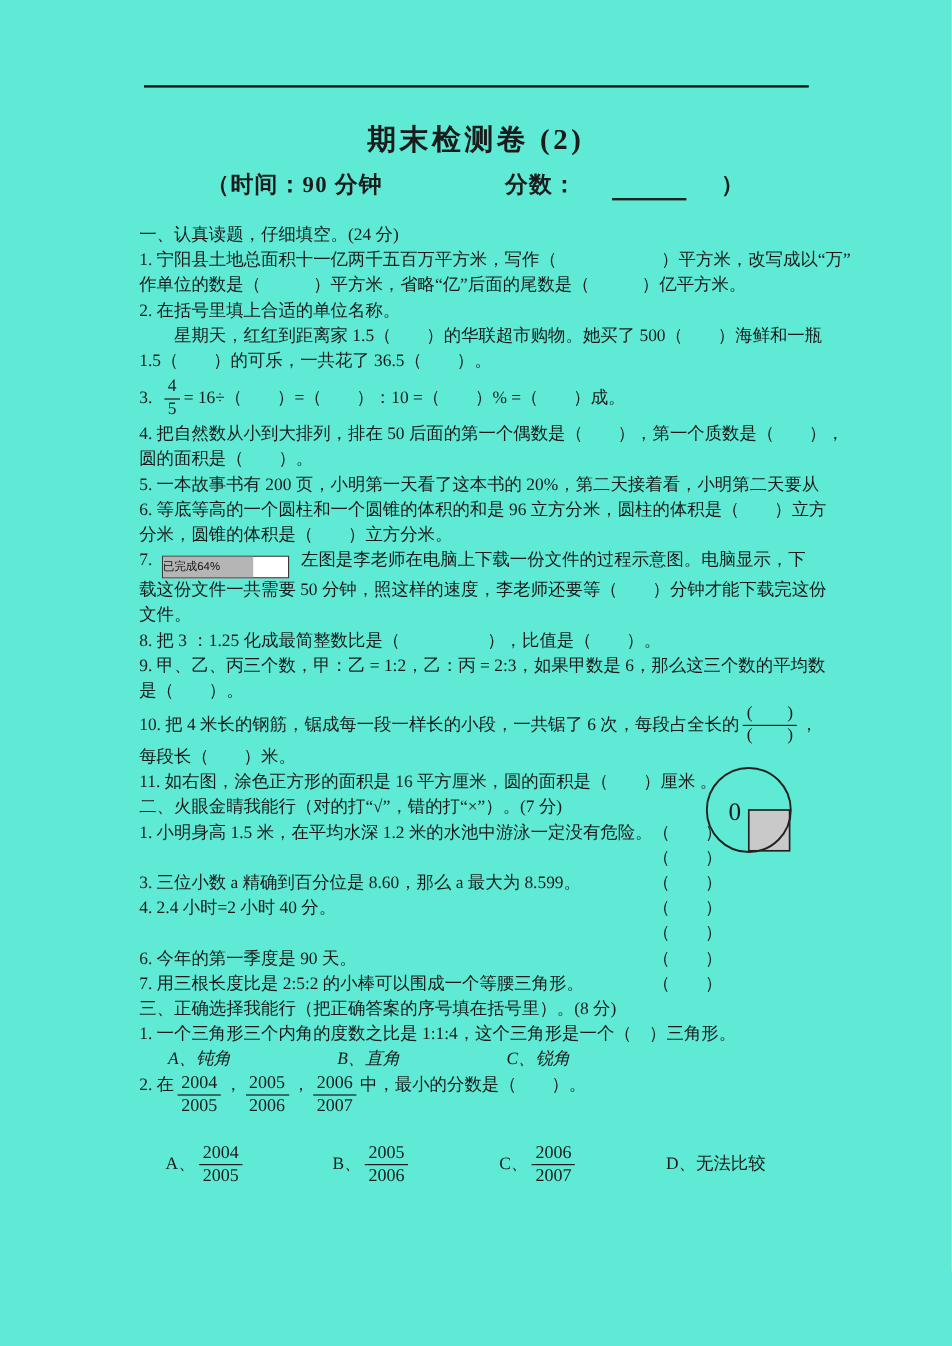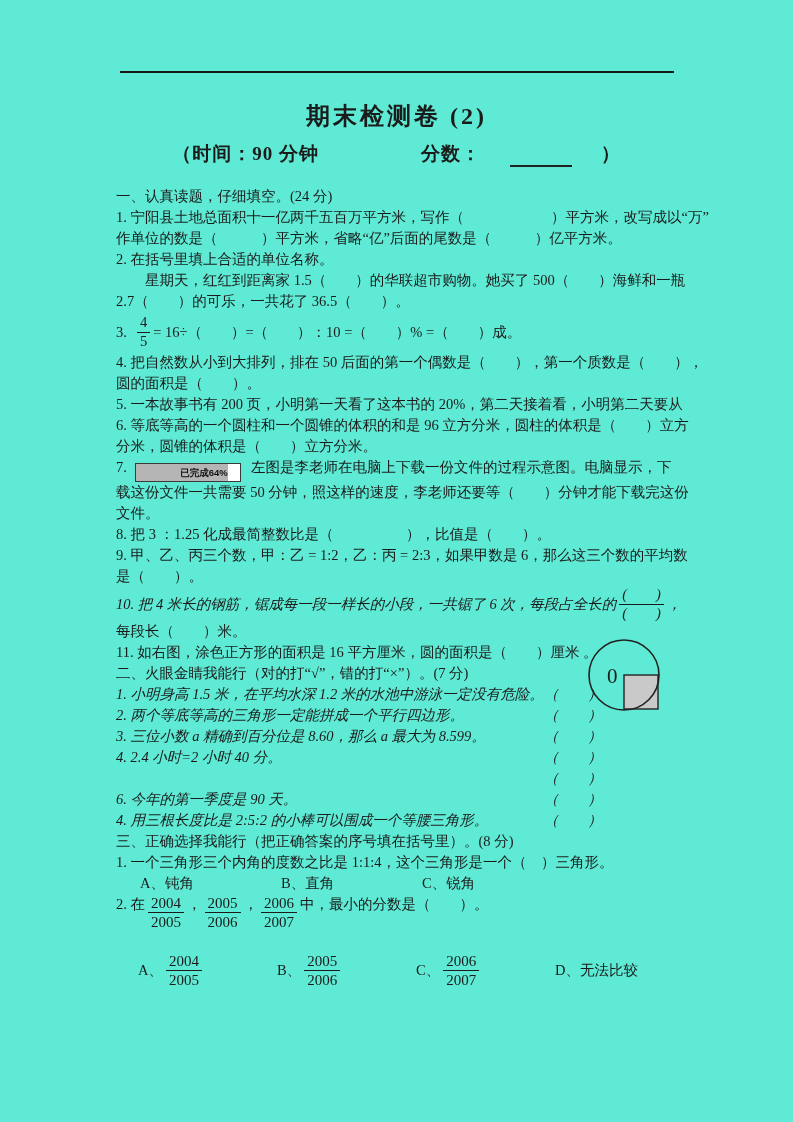--- a/index.html
+++ b/index.html
@@ -17,29 +17,29 @@
   .sub-gap{display:inline-block;width:46px;}
   .score-line{display:inline-block;width:62px;height:17px;border-bottom:2px solid #222;margin:0 1px;}
   .content{position:absolute;left:116px;top:186px;width:578px;font-size:14.5px;line-height:21px;}
   .ln{margin:0;white-space:nowrap;}
   .frac{display:inline-flex;flex-direction:column;align-items:center;vertical-align:middle;
         margin:0 3px;line-height:1.2;}
   .frac .fn{border-bottom:1.5px solid #1b1b1b;padding:0 3px;}
   .frac .fd{padding:0 3px;}
   .q3row{display:flex;align-items:center;height:40px;white-space:nowrap;}
   .q3row .qnum{margin-right:7px;}
-  .q10row{display:flex;align-items:center;height:34px;white-space:nowrap;font-style:italic;}
+  .q10row{display:flex;align-items:center;height:34px;white-space:nowrap;}
   .pbar{display:inline-flex;width:104px;height:17px;border:1.5px solid #3a3a3a;background:#fff;
         vertical-align:-4px;margin:0 10px 0 8px;box-sizing:content-box;}
-  .pbar-fill{width:72%;background:#b5b5b5;display:flex;align-items:center;justify-content:flex-end;
+  .pbar-fill{width:72%;background:#b5b5b5;display:flex;align-items:center;justify-content:flex-start;
         font-family:"Liberation Sans","DejaVu Sans",sans-serif;
-        font-size:9.5px;font-weight:700;color:#111;letter-spacing:0;padding-left:17px;}
-  .judge{display:flex;width:486px;white-space:nowrap;font-style:italic;}
+        font-size:9.5px;font-weight:400;color:#111;letter-spacing:0;}
+  .judge{display:flex;width:486px;white-space:nowrap;}
   .judge .jb{margin-left:auto;}
-  .optrow1{display:flex;padding-left:24px;white-space:nowrap;}
+  .optrow1{display:flex;padding-left:24px;white-space:nowrap;font-style:italic;}
   .optrow1 .opt{width:141px;}
   .q2row{display:flex;align-items:flex-start;height:48px;white-space:nowrap;}
   .q2row .frac{font-size:15px;}
   .optrow2{display:flex;align-items:center;height:56px;padding-left:22px;white-space:nowrap;}
   .optrow2 .optgroup{display:flex;align-items:center;width:142px;}
   .optrow2 .frac{font-size:15px;}
   .diagram{position:absolute;left:588px;top:638px;width:80px;height:80px;}
 </style>
 </head>
 <body>
@@ -60,21 +60,21 @@
 
   <div class="content">
 
     <p class="ln">一、认真读题，仔细填空。(24 分)</p>
 
     <p class="ln">1. 宁阳县土地总面积十一亿两千五百万平方米，写作（　　　　　　）平方米，改写成以“万”</p>
     <p class="ln">作单位的数是（　　　）平方米，省略“亿”后面的尾数是（　　　）亿平方米。</p>
 
     <p class="ln">2. 在括号里填上合适的单位名称。</p>
     <p class="ln">　　星期天，红红到距离家 1.5（　　）的华联超市购物。她买了 500（　　）海鲜和一瓶</p>
-    <p class="ln">2.7（　　）的可乐，一共花了 36.5（　　）。</p>
+    <p class="ln">1.5（　　）的可乐，一共花了 36.5（　　）。</p>
 
     <div class="q3row">
       <span class="qnum">3.</span>
       <span class="frac">
         <span class="fn">4</span>
         <span class="fd">5</span>
       </span>
       <span>= 16÷（　　）=（　　）：10 =（　　）% =（　　）成。</span>
     </div>
 
@@ -113,40 +113,39 @@
 
     <p class="ln">11. 如右图，涂色正方形的面积是 16 平方厘米，圆的面积是（　　）厘米 。</p>
 
     <p class="ln">二、火眼金睛我能行（对的打“√”，错的打“×”）。(7 分)</p>
 
     <div class="judge">
       <span class="jt">1. 小明身高 1.5 米，在平均水深 1.2 米的水池中游泳一定没有危险。</span>
       <span class="jb">（　　）</span>
     </div>
     <div class="judge">
-      <span class="jt">2. 两个等底等高的三角形一定能拼成一个平行四边形。</span>
       <span class="jb">（　　）</span>
     </div>
     <div class="judge">
       <span class="jt">3. 三位小数 a 精确到百分位是 8.60，那么 a 最大为 8.599。</span>
       <span class="jb">（　　）</span>
     </div>
     <div class="judge">
       <span class="jt">4.  2.4 小时=2 小时 40 分。</span>
       <span class="jb">（　　）</span>
     </div>
     <div class="judge">
       <span class="jb">（　　）</span>
     </div>
     <div class="judge">
       <span class="jt">6. 今年的第一季度是 90 天。</span>
       <span class="jb">（　　）</span>
     </div>
     <div class="judge">
-      <span class="jt">4. 用三根长度比是 2:5:2 的小棒可以围成一个等腰三角形。</span>
+      <span class="jt">7. 用三根长度比是 2:5:2 的小棒可以围成一个等腰三角形。</span>
       <span class="jb">（　　）</span>
     </div>
 
     <p class="ln">三、正确选择我能行（把正确答案的序号填在括号里）。(8 分)</p>
 
     <p class="ln">1. 一个三角形三个内角的度数之比是 1:1:4，这个三角形是一个（　）三角形。</p>
 
     <div class="optrow1">
       <span class="opt">A、钝角</span>
       <span class="opt">B、直角</span>

